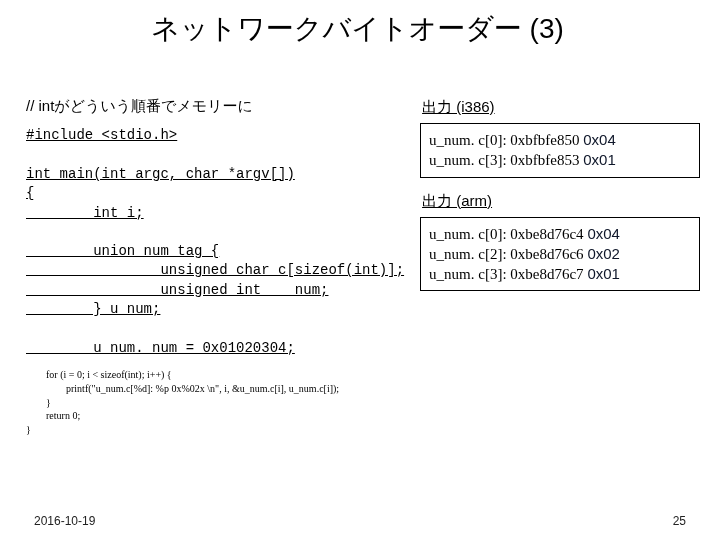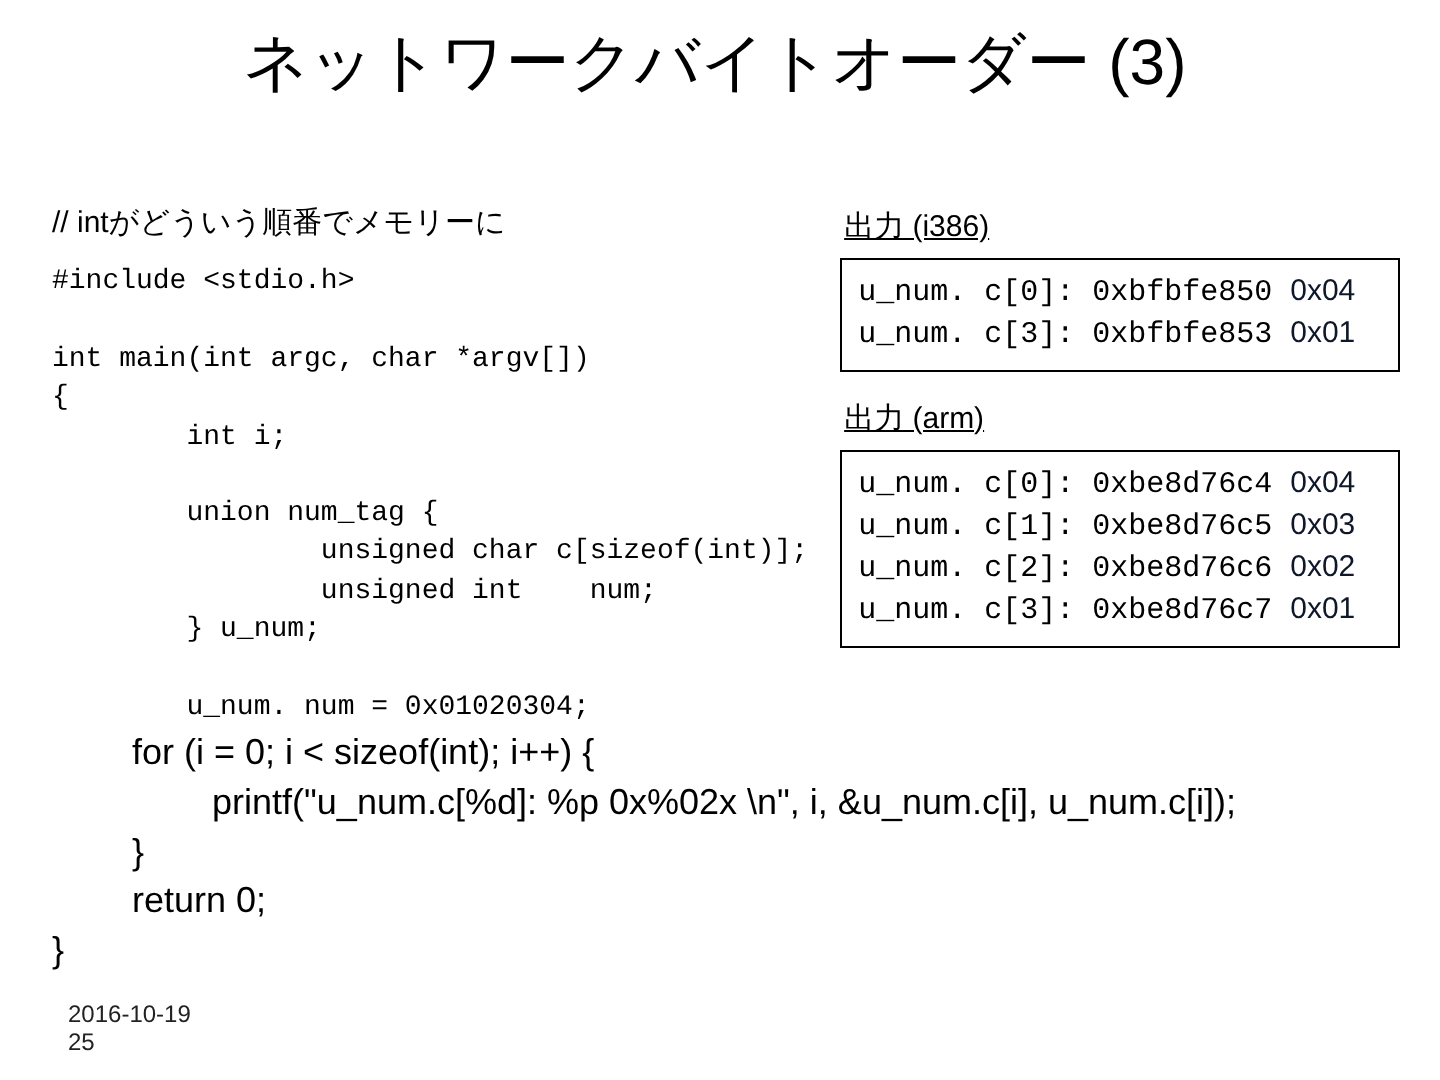--- a/index.html
+++ b/index.html
@@ -6,21 +6,21 @@
   body {
     width: 720px;
     height: 540px;
     background: #fff;
     font-family: "MS PGothic", "Hiragino Kaku Gothic Pro", sans-serif;
     color: #000;
     position: relative;
     overflow: hidden;
   }
   .title {
-    font-size: 32px;
+    font-size: 28px;
     font-weight: normal;
     text-align: center;
     padding: 10px 5px 12px 0;
   }
   .content {
     display: flex;
     padding: 0 20px 0 26px;
     margin-top: 36px;
   }
   .left {
@@ -34,59 +34,60 @@
   .comment {
     font-size: 15px;
     line-height: 1.35;
     margin-bottom: 10px;
   }
   .code {
     font-family: "Courier New", monospace;
     font-size: 14px;
     line-height: 1.38;
     white-space: pre;
+    text-decoration: underline;
   }
   .codewide {
-    font-family: Liberation Sans, sans-serif;
-    font-size: 18px;
+    font-family: Liberation Serif, serif;
+    font-size: 10px;
     line-height: 1.38;
     white-space: pre;
     padding-left: 26px;
+    margin-top: 10px;
   }
   .outhead {
     font-size: 15px;
     margin: 2px 0 6px 2px;
     text-decoration: underline;
   }
   .outbox {
     border: 1.5px solid #000;
     padding: 6px 8px 6px 8px;
     font-size: 15px;
     line-height: 1.35;
     margin-bottom: 14px;
     font-family: Arial, "MS PGothic", sans-serif;
   }
   .outbox .row {
     white-space: nowrap;
   }
   .mono {
-    font-family: Liberation Mono, monospace;
+    font-family: Liberation Serif, serif;
   }
   .red { color: #0f172a; }
   .footer {
     position: absolute;
     bottom: 12px;
     left: 0;
     width: 720px;
     display: flex;
     justify-content: space-between;
     padding: 0 34px 0 34px;
     font-size: 12px;
     color: #222;
-    flex-direction: column;
   }
 </style>
 </head>
 <body>
 
 <div class="title">ネットワークバイトオーダー (3)</div>
 
 <div class="content">
 
   <div class="left">
@@ -111,21 +112,20 @@
 
     <div class="outhead">出力 (i386)</div>
     <div class="outbox">
       <div class="row"><span class="mono">u_num. c[0]: 0xbfbfe850 </span><span class="red">0x04</span></div>
       <div class="row"><span class="mono">u_num. c[3]: 0xbfbfe853 </span><span class="red">0x01</span></div>
     </div>
 
     <div class="outhead">出力 (arm)</div>
     <div class="outbox">
       <div class="row"><span class="mono">u_num. c[0]: 0xbe8d76c4 </span><span class="red">0x04</span></div>
-      <div class="row"><span class="mono">u_num. c[1]: 0xbe8d76c5 </span><span class="red">0x03</span></div>
       <div class="row"><span class="mono">u_num. c[2]: 0xbe8d76c6 </span><span class="red">0x02</span></div>
       <div class="row"><span class="mono">u_num. c[3]: 0xbe8d76c7 </span><span class="red">0x01</span></div>
     </div>
 
   </div>
 </div>
 
 <div class="codewide">        for (i = 0; i &lt; sizeof(int); i++) {
                 printf("u_num.c[%d]: %p 0x%02x \n", i, &amp;u_num.c[i], u_num.c[i]);
         }

